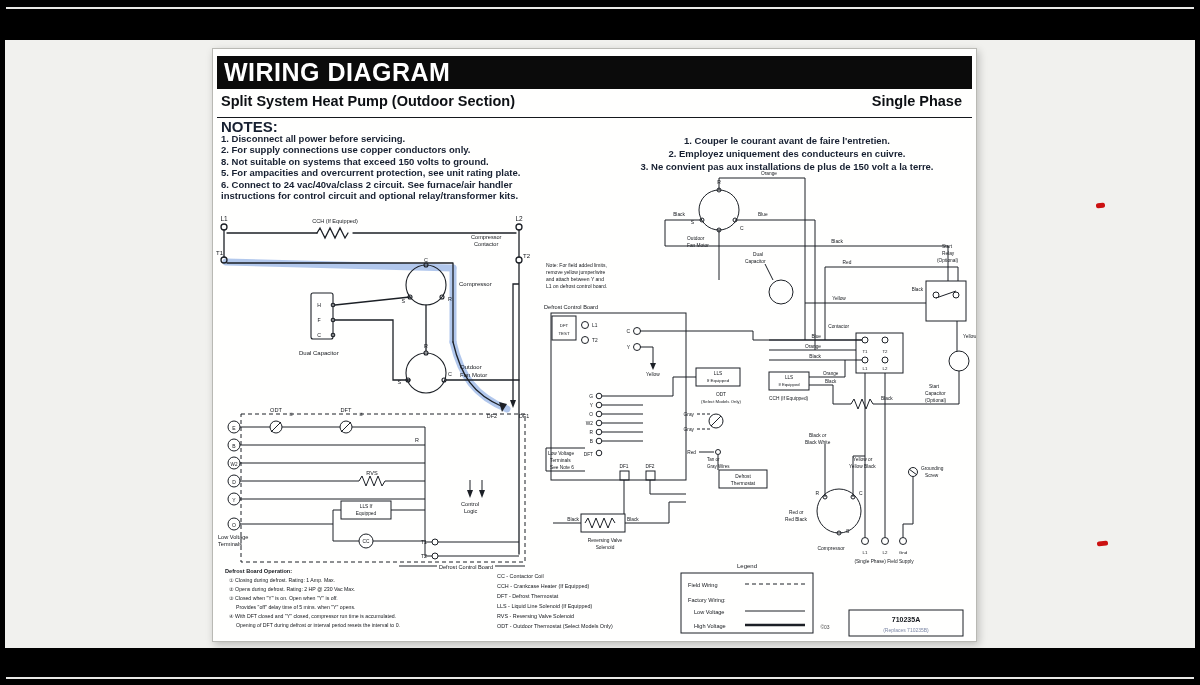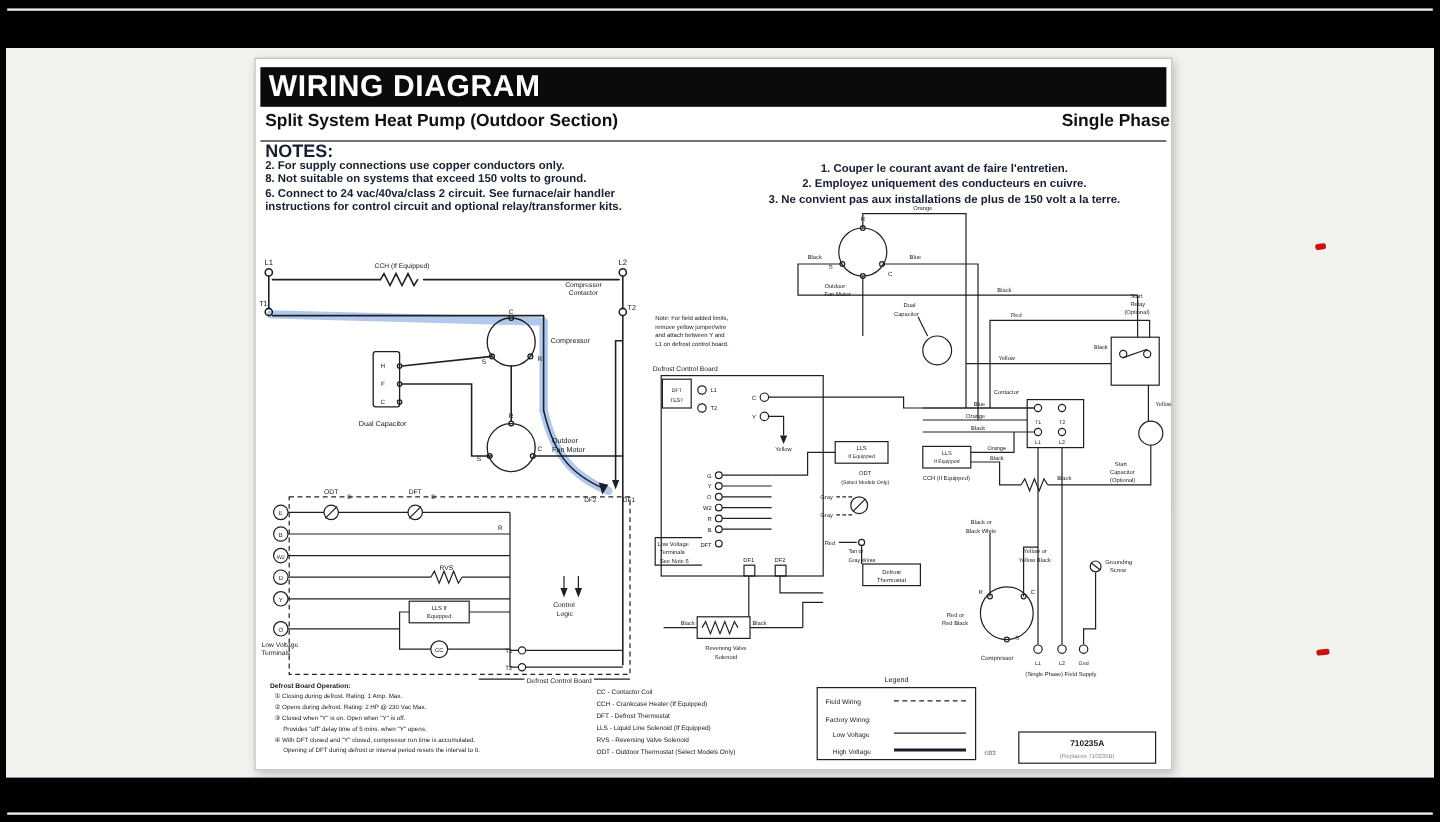--- a/index.html
+++ b/index.html
@@ -9,21 +9,21 @@
   .hl-top{top:7px;}
   .hl-bottom{top:677px;}
   .canvas{position:absolute;left:5px;right:5px;top:40px;height:608px;background:#f1f1ee;}
   .red-mark{position:absolute;height:5px;border-radius:2px;transform:rotate(-6deg);}
   .rm1{left:1091px;top:163px;width:9px;}
   .rm2{left:1092px;top:501px;width:11px;}
   .document{position:absolute;left:207px;top:8px;width:763px;height:592px;background:#fffffe;
             border:1px solid #b9b9b4;box-shadow:2px 3px 8px rgba(0,0,0,.22);}
   .banner{position:absolute;left:4px;right:4px;top:7px;height:33px;background:#0b0b0b;color:#fff;}
   .banner span{display:block;line-height:33px;padding-left:7px;font-size:25px;font-weight:bold;letter-spacing:.5px;}
-  .subtitle-row{position:absolute;left:8px;right:1px;top:44px;height:20px;font-size:14.5px;font-weight:bold;color:#0d1014;}
+  .subtitle-row{position:absolute;left:8px;right:14px;top:44px;height:20px;font-size:14.5px;font-weight:bold;color:#0d1014;}
   .sub-left{position:absolute;left:0;top:0;}
   .sub-right{position:absolute;right:0;top:0;margin-left:36px;}
   .rule{position:absolute;left:4px;right:4px;top:68px;border-top:1.5px solid #15181d;}
   .notes-en{position:absolute;left:8px;top:72px;width:372px;font-size:9.5px;font-weight:bold;
             color:#172031;line-height:11.5px;}
   .notes-en .notes-title{font-size:15px;}
   .notes-fr{position:absolute;left:390px;top:85px;width:368px;font-size:9.5px;font-weight:bold;
             color:#172031;line-height:13px;text-align:center;}
   svg#diagram{position:absolute;left:0;top:115px;width:763px;height:477px;
               font-family:"Liberation Sans",sans-serif;}
@@ -42,22 +42,24 @@
         <span>WIRING DIAGRAM</span>
       </div>
       <div class="subtitle-row">
         <span class="sub-left">Split System Heat Pump   (Outdoor Section)</span>
         <span class="sub-right">Single Phase</span>
       </div>
       <div class="rule"></div>
 
       <div class="notes-en">
         <div class="notes-title">NOTES:</div>
+        <div>1.  Disconnect all power before servicing.</div>
         <div>2.  For supply connections use copper conductors only.</div>
         <div>8.  Not suitable on systems that exceed 150 volts to ground.</div>
+        <div>5.  For ampacities and overcurrent protection, see unit rating plate.</div>
         <div>6.  Connect to 24 vac/40va/class 2 circuit.  See furnace/air handler</div>
         <div>     instructions for control circuit and optional relay/transformer kits.</div>
       </div>
       <div class="notes-fr">
         <div>1.  Couper le courant avant de faire l'entretien.</div>
         <div>2.  Employez uniquement des conducteurs en cuivre.</div>
         <div>3.  Ne convient pas aux installations de plus de 150 volt a la terre.</div>
       </div>
 
       <svg id="diagram" viewBox="0 0 763 477">

